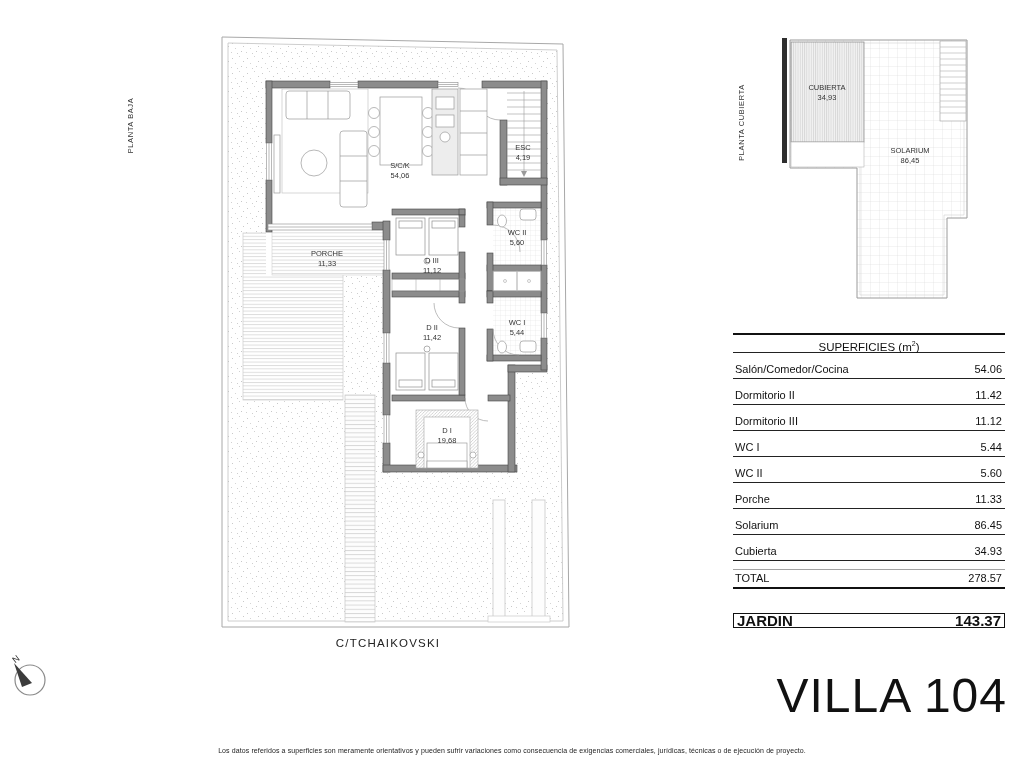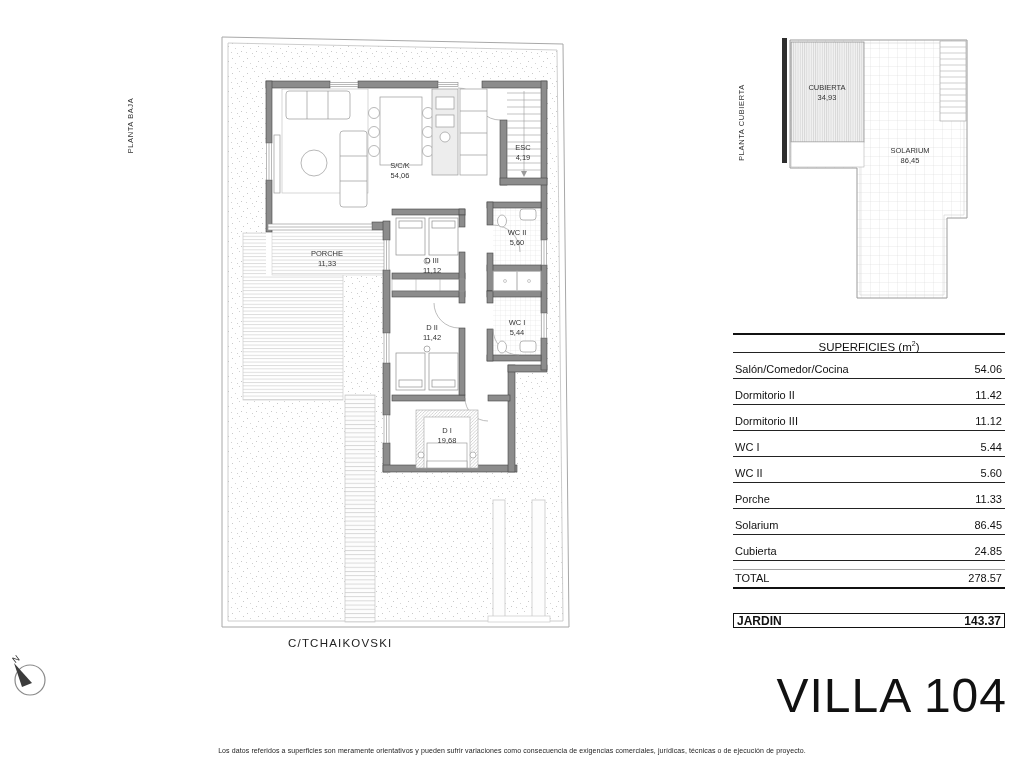--- a/index.html
+++ b/index.html
@@ -8,21 +8,21 @@
     position:relative; width:1024px; height:760px; background:#ffffff;
     font-family:"Liberation Sans", sans-serif; color:#1a1a1a; overflow:hidden;
   }
   .vlabel {
     position:absolute; text-align:center; font-size:7.5px; letter-spacing:0.6px;
     color:#333; transform:rotate(-90deg); transform-origin:center; white-space:nowrap;
   }
   #planta-baja-label   { left:90px;  top:121px; width:80px; }
   #planta-cubierta-label{ left:691px; top:118px; width:100px; }
   #street-label {
-    position:absolute; left:288px; top:637px; width:200px; text-align:left;
+    position:absolute; left:288px; top:637px; width:200px; text-align:center;
     font-size:11.5px; letter-spacing:1.2px; color:#222;
   }
   
   #surf-table {
     position:absolute; left:733px; top:333px; width:272px;
     border-top:2.5px solid #111; border-bottom:2.5px solid #111;
     font-size:11px; color:#111;
   }
   .t-header {
     height:18px; line-height:18px; text-align:center; border-bottom:1.2px solid #222;
@@ -32,21 +32,21 @@
   .t-row {
     height:18px; line-height:17px; display:flex; justify-content:space-between;
     border-bottom:1px solid #222; padding:0 3px 0 2px;margin-top:8px;
   }
   .t-row.total { border-top:1px solid #a3a3a3; border-bottom:none; }
   .t-val { text-align:right; }
   
   .sum-box {
     position:absolute; left:733px; width:272px; height:15px;
     border:1.6px solid #111; display:flex; justify-content:space-between;
-    align-items:center; padding:0 3px; font-size:12px; font-weight:bold; color:#111;
+    align-items:center; padding:0 3px; font-size:15px; font-weight:bold; color:#111;
   }
   #jardin-box  { top:613px; }
   #parcela-box { top:646px; }
   #villa-title {
     position:absolute; left:729px; top:668px; width:278px; text-align:right;
     font-size:48px; letter-spacing:1px; color:#111; white-space:nowrap;
   }
   #disclaimer {
     position:absolute; left:0; right:0; top:747px; text-align:center;
     font-size:7px; color:#222; letter-spacing:0.1px;
@@ -377,21 +377,21 @@
     <div class="t-row">
         <span>Porche</span>
         <span class="t-val">11.33</span>
       </div>
     <div class="t-row">
         <span>Solarium</span>
         <span class="t-val">86.45</span>
       </div>
     <div class="t-row">
         <span>Cubierta</span>
-        <span class="t-val">24.85</span>
+        <span class="t-val">34.93</span>
       </div>
     <div class="t-row total">
         <span>TOTAL</span>
         <span class="t-val">278.57</span>
       </div>
   </div>
 
   <div id="jardin-box" class="sum-box">
     <span>JARDIN</span>
     <span>143.37</span>

